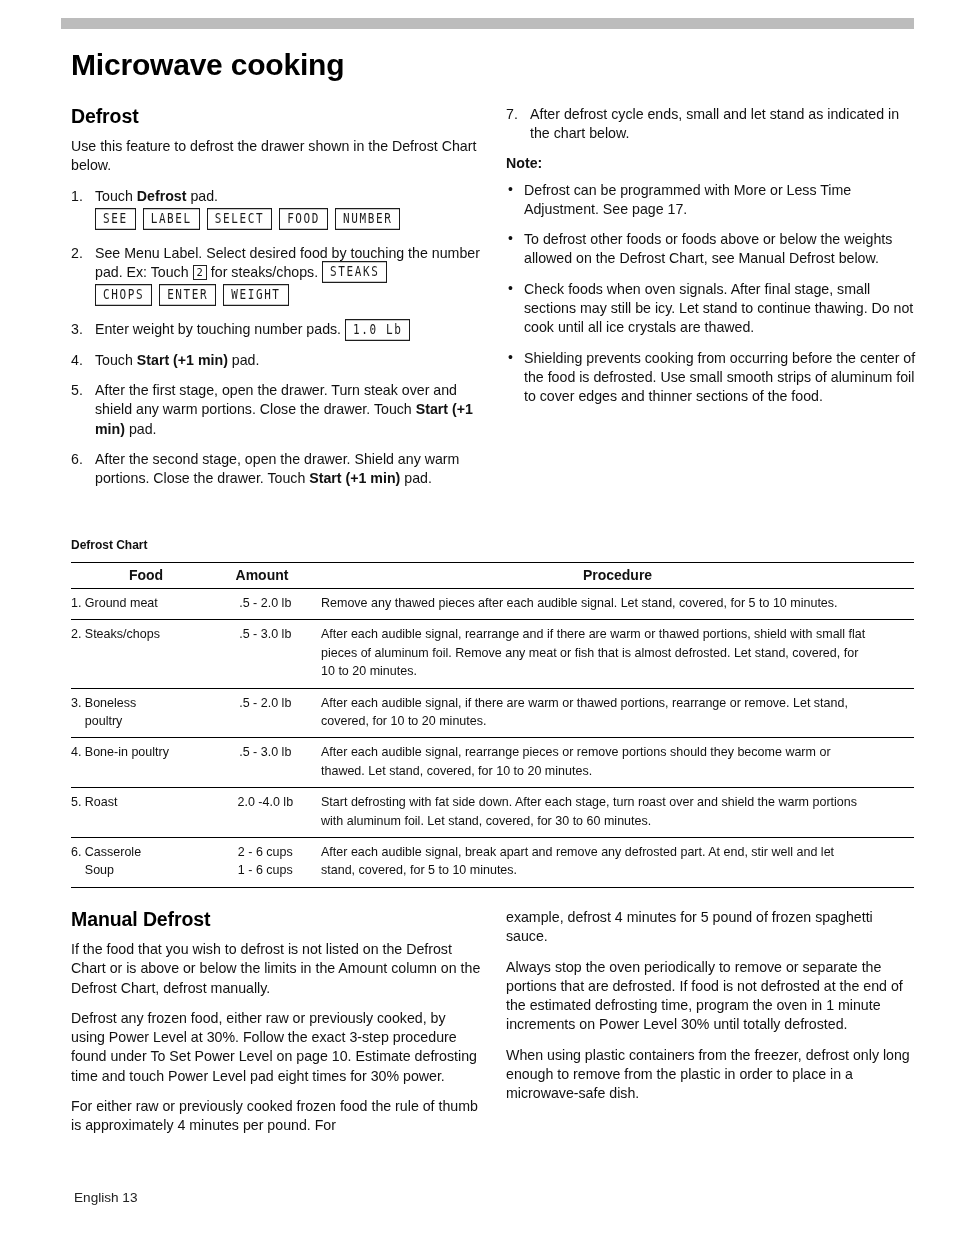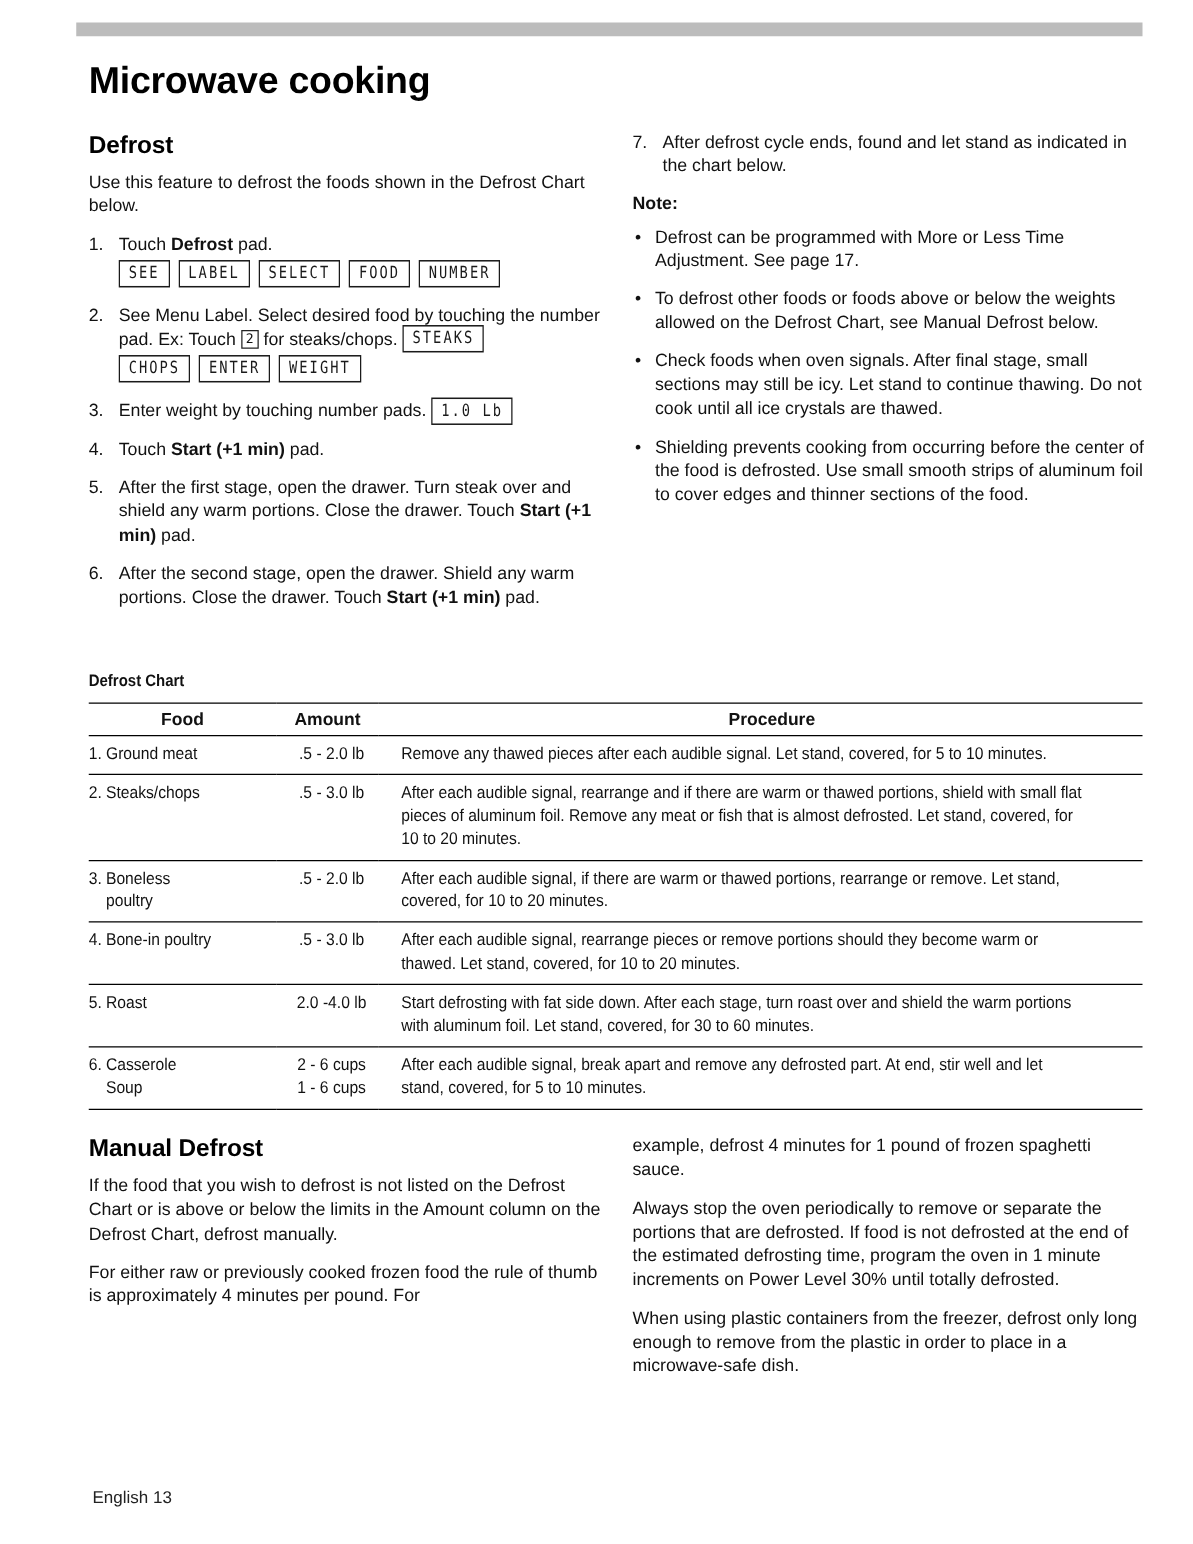--- a/index.html
+++ b/index.html
@@ -262,21 +262,21 @@
 <div class="page">
 
   <div class="top-bar"></div>
 
   <div class="page-title">Microwave cooking</div>
 
   <div class="col-left">
 
     <h2 class="sec">Defrost</h2>
 
-    <p class="body">Use this feature to defrost the foods shown in the Defrost Chart below.</p>
+    <p class="body">Use this feature to defrost the drawer shown in the Defrost Chart below.</p>
 
     <ol class="steps">
 
       <li>
         <span class="num">1.</span><span>Touch </span><b>Defrost</b><span> pad.</span>
         <div class="lcd-row">
           <span class="lcd">SEE</span><span class="lcd">LABEL</span><span class="lcd">SELECT</span><span class="lcd">FOOD</span><span class="lcd">NUMBER</span>
         </div>
       </li>
 
@@ -308,21 +308,21 @@
       <li>
         <span class="num">6.</span><span>After the second stage, open the drawer. Shield any warm portions. Close the drawer. Touch </span><b>Start (+1 min)</b><span> pad.</span>
       </li>
     </ol>
   </div>
 
   <div class="col-right">
 
     <ol class="steps">
       <li>
-        <span class="num">7.</span><span>After defrost cycle ends, found and let stand as indicated in the chart below.</span>
+        <span class="num">7.</span><span>After defrost cycle ends, small and let stand as indicated in the chart below.</span>
       </li>
     </ol>
 
     <p class="note-head">Note:</p>
 
     <ul class="bullets">
       <li>
         <span class="dot">•</span>
         <span>Defrost can be programmed with More or Less Time Adjustment. See page 17.</span>
       </li>
@@ -427,24 +427,25 @@
           <div class="cell-inner">After each audible signal, break apart and remove any defrosted part. At end, stir well and let stand, covered, for 5 to 10 minutes.</div>
         </td>
       </tr>
 
     </tbody>
   </table>
 
   <div class="low-left">
     <h2 class="sec">Manual Defrost</h2>
     <p class="body">If the food that you wish to defrost is not listed on the Defrost Chart or is above or below the limits in the Amount column on the Defrost Chart, defrost manually.</p>
+    <p class="body">Defrost any frozen food, either raw or previously cooked, by using Power Level at 30%. Follow the exact 3-step procedure found under To Set Power Level on page 10. Estimate defrosting time and touch Power Level pad eight times for 30% power.</p>
     <p class="body">For either raw or previously cooked frozen food the rule of thumb is approximately 4 minutes per pound. For</p>
   </div>
 
   <div class="low-right">
-    <p class="body">example, defrost 4 minutes for 1 pound of frozen spaghetti sauce.</p>
+    <p class="body">example, defrost 4 minutes for 5 pound of frozen spaghetti sauce.</p>
     <p class="body">Always stop the oven periodically to remove or separate the portions that are defrosted. If food is not defrosted at the end of the estimated defrosting time, program the oven in 1 minute increments on Power Level 30% until totally defrosted.</p>
     <p class="body">When using plastic containers from the freezer, defrost only long enough to remove from the plastic in order to place in a microwave-safe dish.</p>
   </div>
 
   <div class="footer">English 13</div>
 
 </div>
 
 </body></html>

